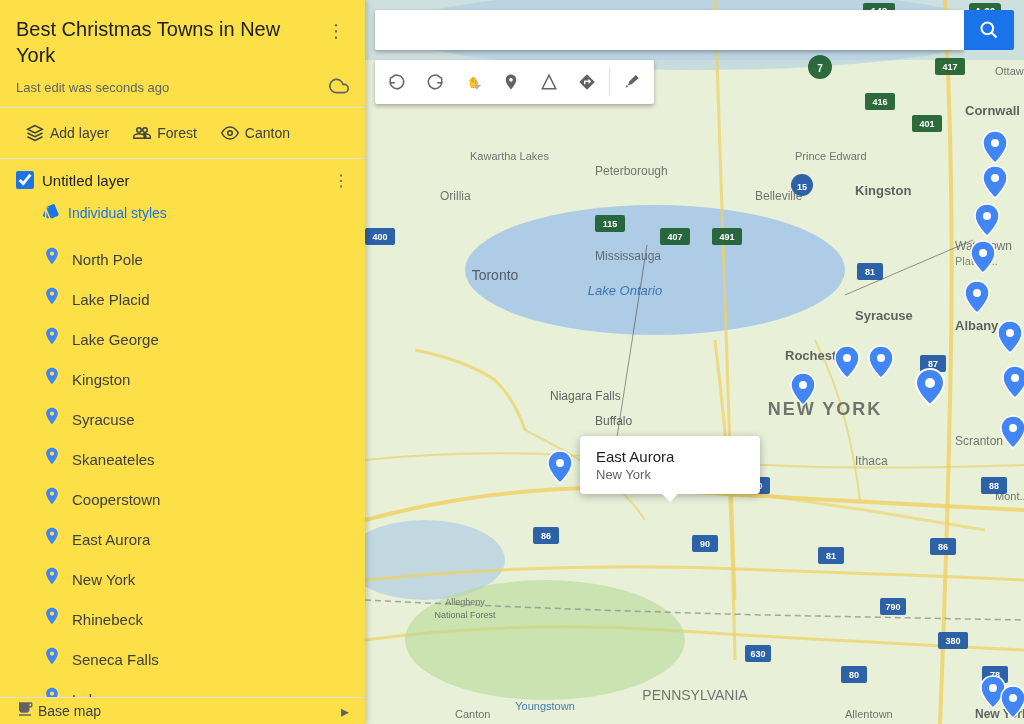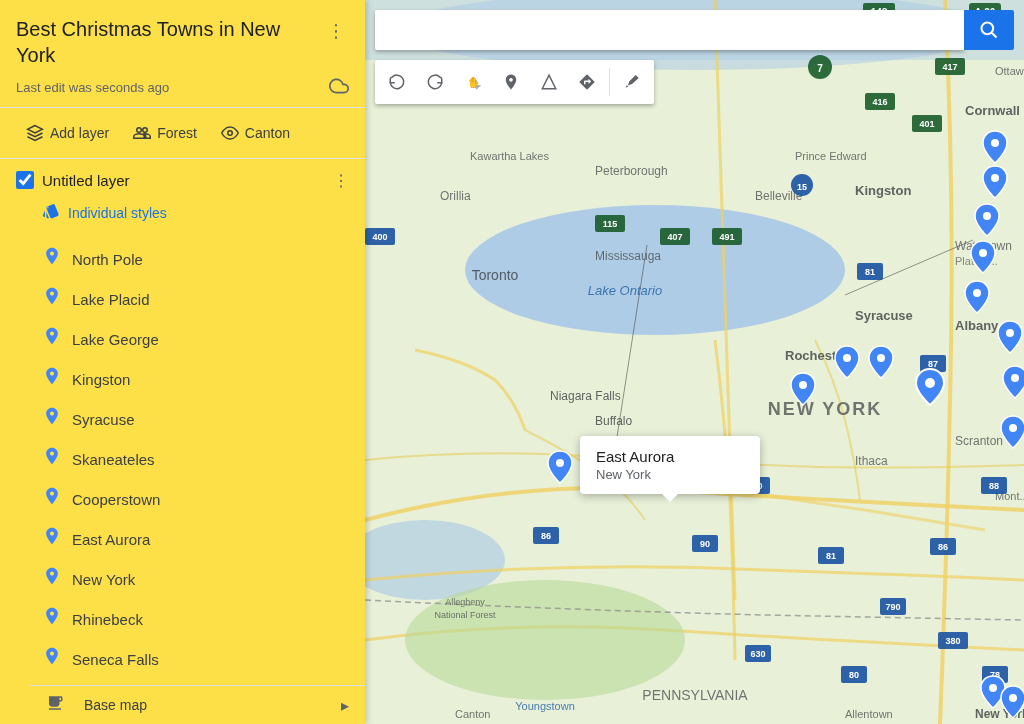--- a/index.html
+++ b/index.html
@@ -165,26 +165,25 @@
     }
 
     .place-name {
       font-size: 15px;
       color: #3c4043;
       margin-top: 7px;
     }
 
     .base-map-section {
       border-top: 1px solid #e0e0e0;
-      padding: 8px 16px;
-      display: flex;
-      align-items: center;
-      gap: 20px;
-      cursor: pointer;
-      margin-left: 30px;
+      padding: 2px 16px;
+      display: flex;
+      align-items: center;
+      gap: 4px;
+      cursor: pointer;
     }
 
     .base-map-icon { color: #5f6368; }
     .base-map-label { font-size: 14px; color: #3c4043; }
 
     
     #map-area {
       flex: 1;
       height: 724px;
       position: relative;

